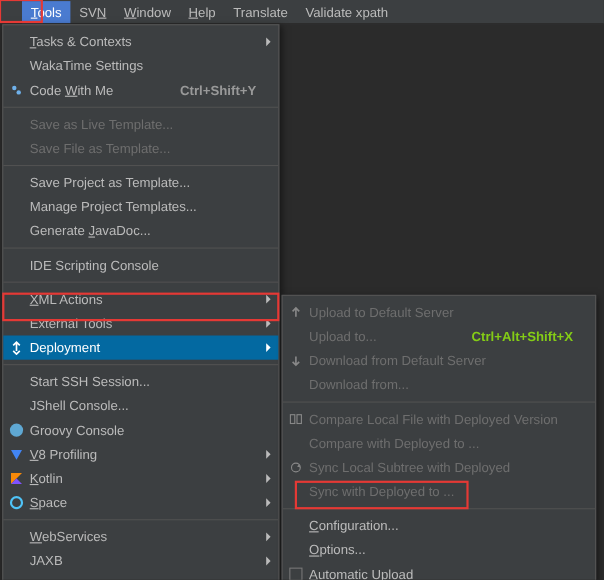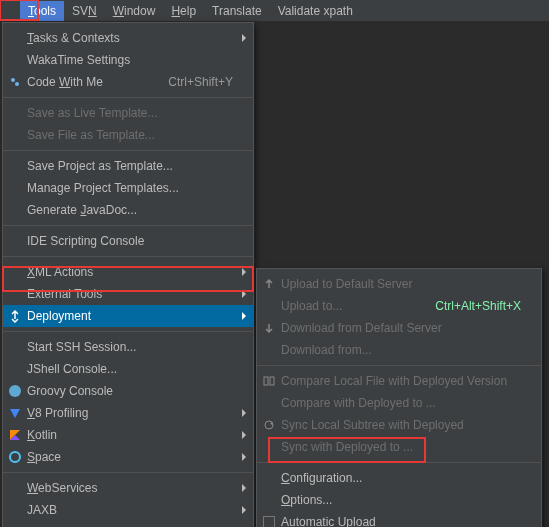--- a/index.html
+++ b/index.html
@@ -6,22 +6,22 @@
 body { background: #2b2b2b; color: #bbb; width: 549px; height: 527px; overflow: hidden; position: relative; }
 .menubar { display: flex; background: #3c3f41; height: 22px; align-items: center; padding-left: 20px; border-bottom: 1px solid #2b2b2b; }
 .menubar-item { padding: 3px 8px; cursor: pointer; }
 .menubar-item.selected { background: #4a7bd0; color: #fff; }
 .menubar-item .ul { text-decoration: underline; }
 .dropdown { position: absolute; top: 22px; left: 2px; width: 252px; background: #3c3f41; border: 1px solid #555; box-shadow: 2px 2px 6px rgba(0,0,0,0.5); padding: 4px 0; }
 .item { display: flex; align-items: center; height: 22px; padding: 0 16px 0 24px; position: relative; cursor: pointer; white-space: nowrap; }
 .item.disabled { color: #6e6e6e; cursor: default; }
 .item.highlight { background: #0369a1; color: #fff; }
 .item .label .ul { text-decoration: underline; }
-.item .shortcut { position: absolute; right: 20px; color: #999; }
-.item.disabled .shortcut { color: #86efac; }
+.item .shortcut { position: absolute; right: 20px; color: #999; font-weight: bold; }
+.item.disabled .shortcut { color: #84cc16; }
 .item .icon { position: absolute; left: 5px; width: 14px; height: 14px; display: flex; align-items: center; justify-content: center; }
 .item .arrow { position: absolute; right: 6px; }
 .item .arrow svg { display: block; }
 .sep { height: 1px; background: #515151; margin: 4px 0; }
 .redbox { position: absolute; border: 2px solid #e53935; pointer-events: none; }
 .redbox.r1 { top: -1px; left: -1px; width: 40px; height: 22px; }
 .redbox.r2 { top: 266px; left: 2px; width: 252px; height: 26px; }
 .redbox.r3 { top: 437px; left: 268px; width: 158px; height: 26px; }
 .submenu { position: absolute; top: 268px; left: 256px; width: 286px; background: #3c3f41; border: 1px solid #555; box-shadow: 2px 2px 6px rgba(0,0,0,0.5); padding: 4px 0; }
 .check { position: absolute; left: 6px; width: 12px; height: 12px; border: 1px solid #777; }

